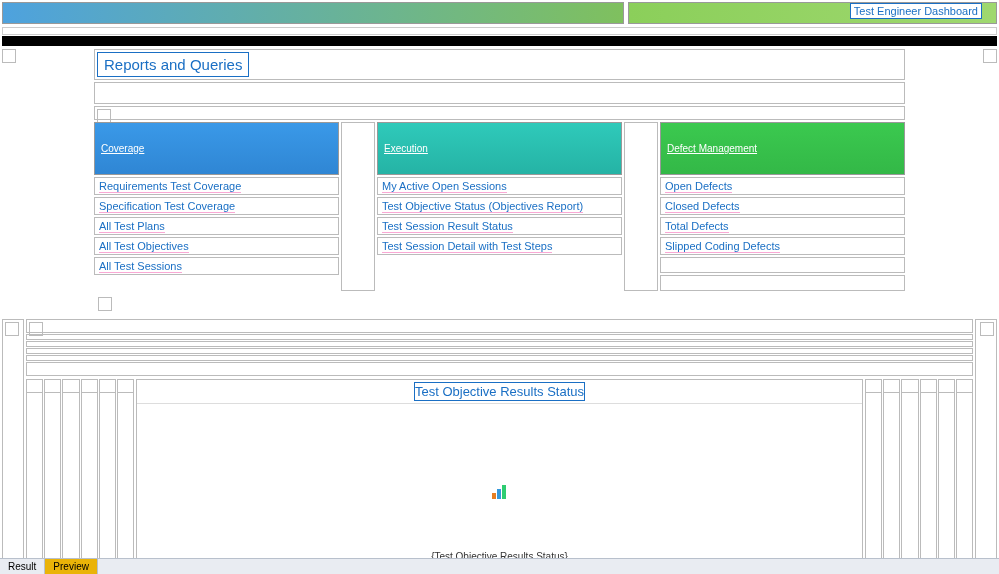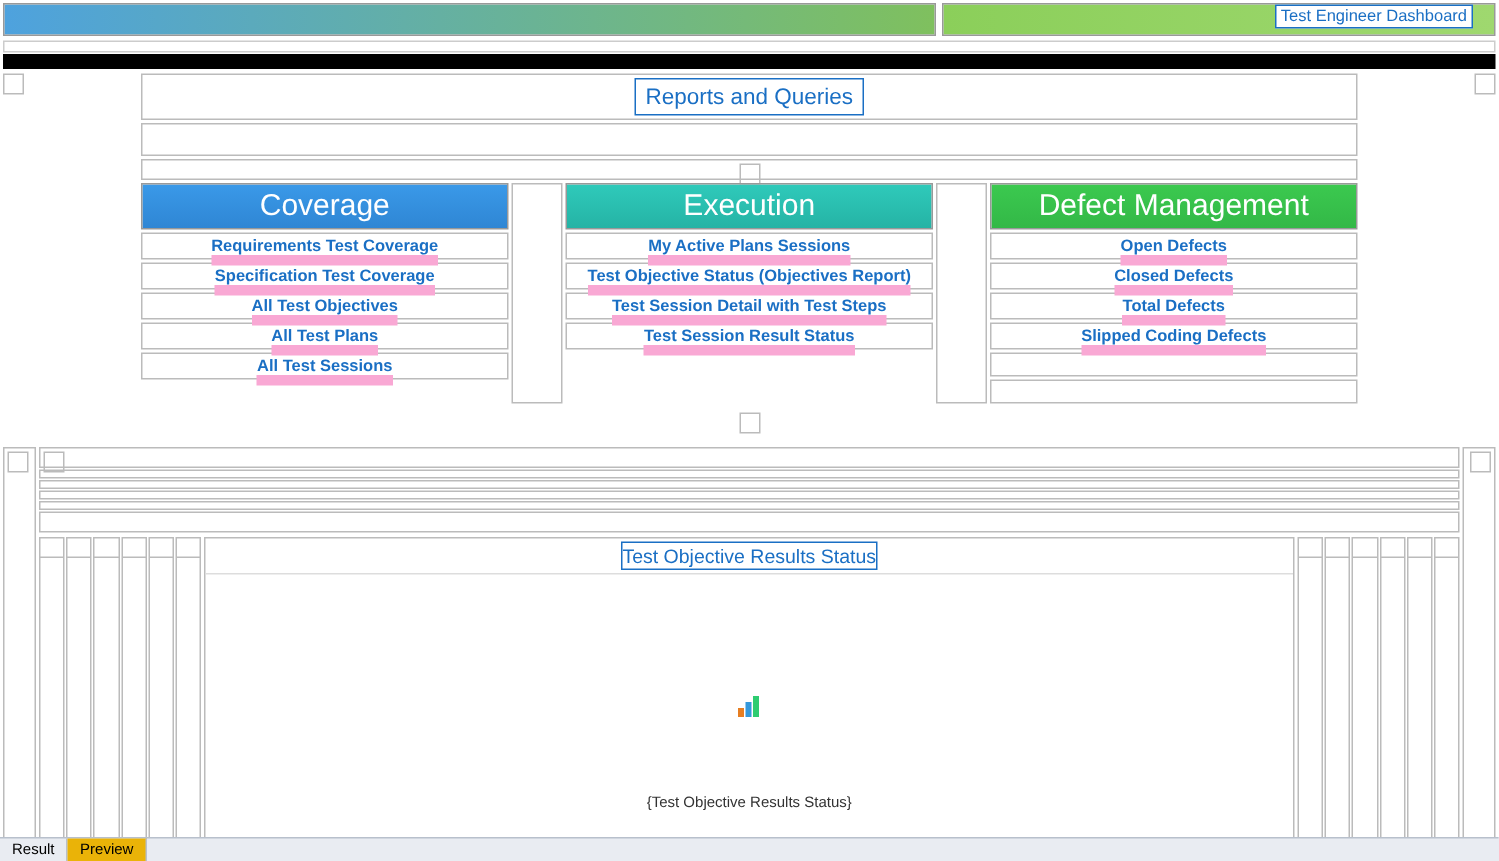--- a/index.html
+++ b/index.html
@@ -6,38 +6,38 @@
   html, body { width: 999px; height: 574px; font-family: Arial, sans-serif; font-size: 11px; background: #fff; overflow: hidden; }
   
   .top-bar { display: flex; gap: 4px; padding: 2px; }
   .top-gradient-blue { flex: 0 0 622px; height: 22px; background: linear-gradient(90deg, #4ea2de 0%, #7fc05e 100%); border: 1px solid #999; }
   .top-gradient-green { flex: 1; height: 22px; background: linear-gradient(90deg, #8bcf5a 0%, #9fd86f 100%); border: 1px solid #999; display: flex; align-items: flex-start; justify-content: flex-end; padding-right: 14px; }
   .top-gradient-green span { background: #fff; color: #1a6fc4; border: 1px solid #1a6fc4; padding: 1px 3px; font-size: 11px; }
 
   .small-cell { height: 8px; border: 1px solid #ccc; margin: 1px 2px; background: #fff; }
   .black-bar { height: 10px; background: #000; margin: 1px 2px; }
 
-  .outer-grid { display: flex; gap: 2px; padding: 2px; text-align: center; }
+  .outer-grid { display: flex; gap: 2px; padding: 2px; }
   .outer-col-narrow { width: 90px; }
   .outer-col-wide { flex: 1; }
   .tcell { border: 1px solid #bbb; background: #fff; }
   .tcell-sm { height: 14px; width: 14px; border: 1px solid #bbb; background: #fff; }
   .stack > * + * { margin-top: 2px; }
 
   .section-title { color: #1a6fc4; font-size: 15px; padding: 3px 6px; border: 1px solid #1a6fc4; background: #fff; display: inline-block; }
 
   .panel-row { display: flex; gap: 2px; }
   .panel { flex: 1; }
   .panel-spacer { width: 34px; }
-  .panel-header { color: #fff; padding: 3px 6px; font-size: 20px; border: 1px solid #999; }
+  .panel-header { color: #fff; padding: 20px 6px; font-size: 10px; border: 1px solid #999; text-decoration: underline; }
   .hdr-blue { background: linear-gradient(#3a99e8, #2f86d4); }
   .hdr-teal { background: linear-gradient(#2fcaba, #25b3a5); }
   .hdr-green { background: linear-gradient(#3bc94f, #33b847); }
   .panel-body .item { border: 1px solid #bbb; padding: 2px 4px; margin-top: 2px; }
-  .panel-body .item a { color: #1a6fc4; text-decoration: none; border-bottom: 7px solid #f9a8d4; font-weight: bold; }
+  .panel-body .item a { color: #1a6fc4; text-decoration: none; border-bottom: 1px solid #f9a8d4; }
   .panel-body .item-empty { border: 1px solid #bbb; height: 16px; margin-top: 2px; }
   
   .pad-row { border: 1px solid #bbb; height: 22px; margin-top: 2px; }
   .tiny-box { border: 1px solid #bbb; width: 14px; height: 14px; display: inline-block; margin: 2px; }
 
   .lower { display: flex; gap: 2px; padding: 0 2px 2px 2px; height: 300px; }
   .lower-side { width: 22px; border: 1px solid #bbb; }
   .lower-mid { flex: 1; display: flex; flex-direction: column; }
   .lower-top-stripes { }
   .stripe { height: 6px; border: 1px solid #bbb; margin-bottom: 1px; }
@@ -90,34 +90,34 @@
       <span class="tiny-box"></span>
     </div>
 
     <div class="panel-row">
 
       <div class="panel">
         <div class="panel-header hdr-blue">Coverage</div>
         <div class="panel-body" id="coverage-body">
             <div class="item"><a href="#">Requirements Test Coverage</a></div>
             <div class="item"><a href="#">Specification Test Coverage</a></div>
+            <div class="item"><a href="#">All Test Plans</a></div>
             <div class="item"><a href="#">All Test Objectives</a></div>
-            <div class="item"><a href="#">All Test Plans</a></div>
             <div class="item"><a href="#">All Test Sessions</a></div>
           </div>
       </div>
       <div class="panel-spacer tcell"></div>
 
       <div class="panel">
         <div class="panel-header hdr-teal">Execution</div>
         <div class="panel-body" id="execution-body">
-            <div class="item"><a href="#">My Active Plans Sessions</a></div>
+            <div class="item"><a href="#">My Active Open Sessions</a></div>
             <div class="item"><a href="#">Test Objective Status (Objectives Report)</a></div>
+            <div class="item"><a href="#">Test Session Result Status</a></div>
             <div class="item"><a href="#">Test Session Detail with Test Steps</a></div>
-            <div class="item"><a href="#">Test Session Result Status</a></div>
           </div>
       </div>
       <div class="panel-spacer tcell"></div>
 
       <div class="panel">
         <div class="panel-header hdr-green">Defect Management</div>
         <div class="panel-body" id="defect-body">
             <div class="item"><a href="#">Open Defects</a></div>
             <div class="item"><a href="#">Closed Defects</a></div>
             <div class="item"><a href="#">Total Defects</a></div>

